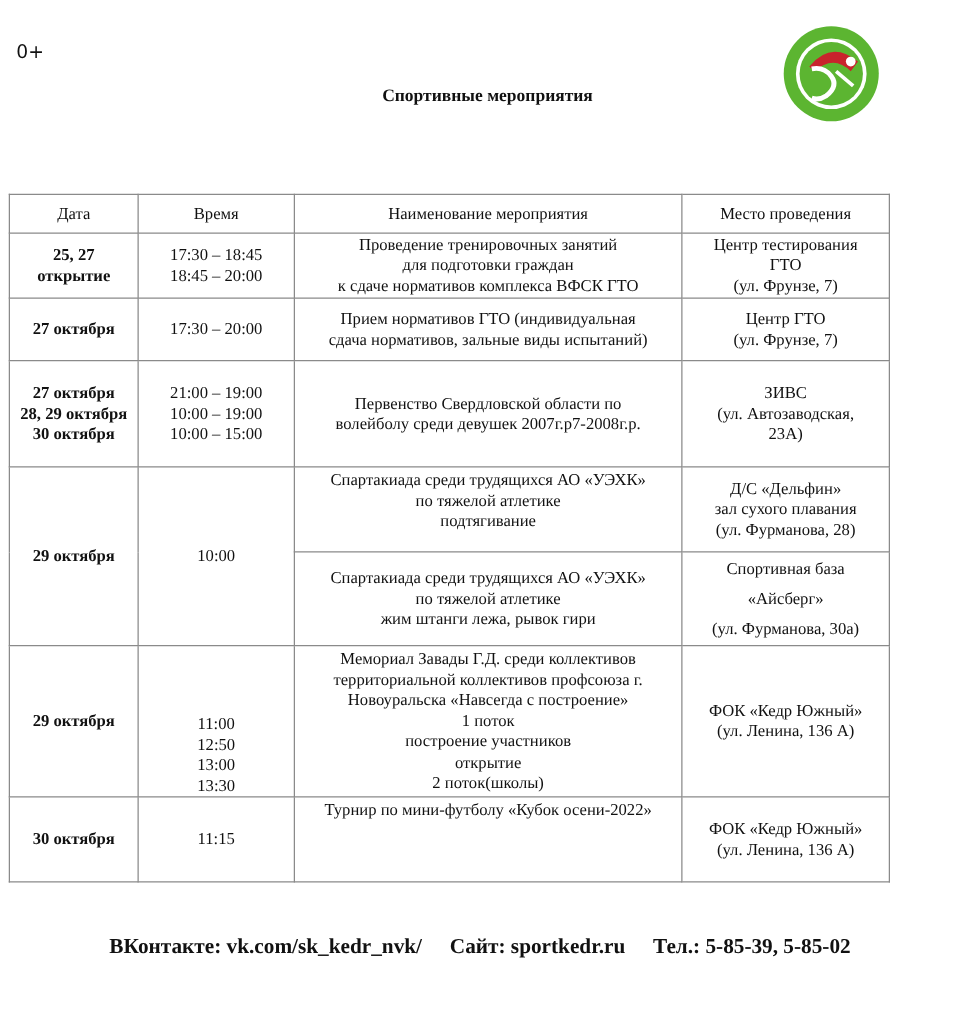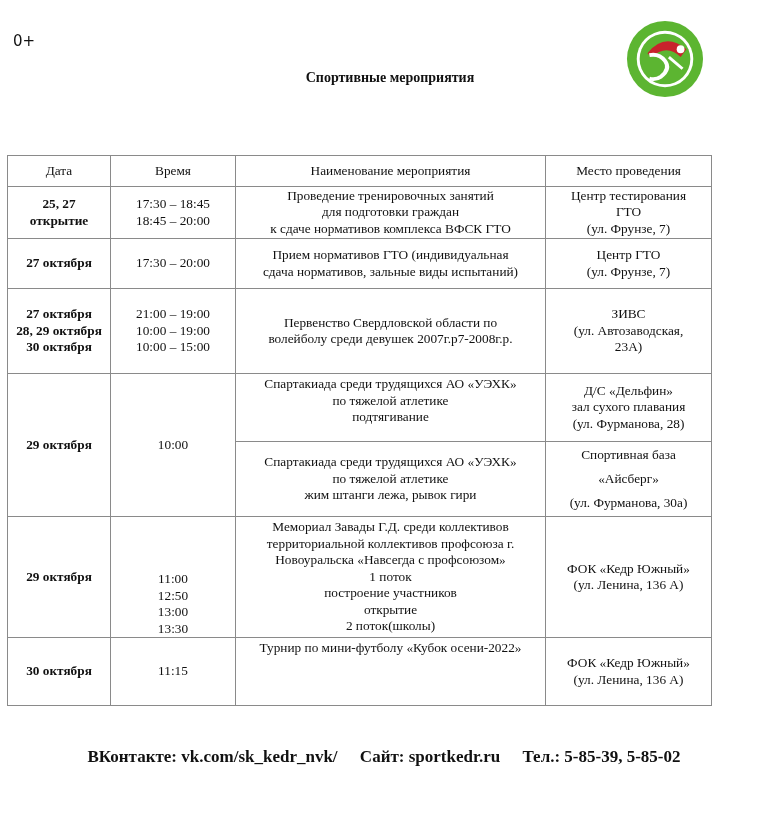--- a/index.html
+++ b/index.html
@@ -141,21 +141,21 @@
         </td>
     <td style="vertical-align:bottom">
           <div>11:00</div>
           <div>12:50</div>
           <div>13:00</div>
           <div>13:30</div>
         </td>
     <td class="top">
           <div>Мемориал Завады Г.Д. среди коллективов</div>
           <div>территориальной коллективов профсоюза г.</div>
-          <div>Новоуральска «Навсегда с профсоюзом»</div>
+          <div>Новоуральска «Навсегда с построение»</div>
           <div>1 поток</div>
           <div>построение участников</div>
           <div>открытие</div>
           <div>2 поток(школы)</div>
         </td>
     <td>
           <div>ФОК «Кедр Южный»</div>
           <div>(ул. Ленина, 136 А)</div>
         </td>
   </tr>

